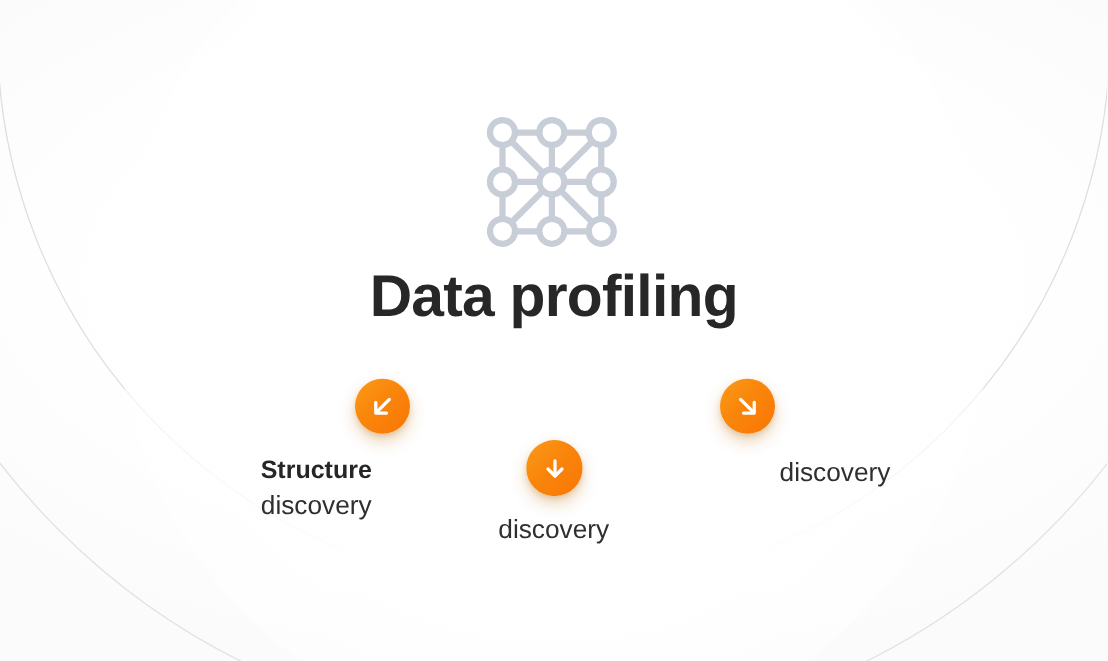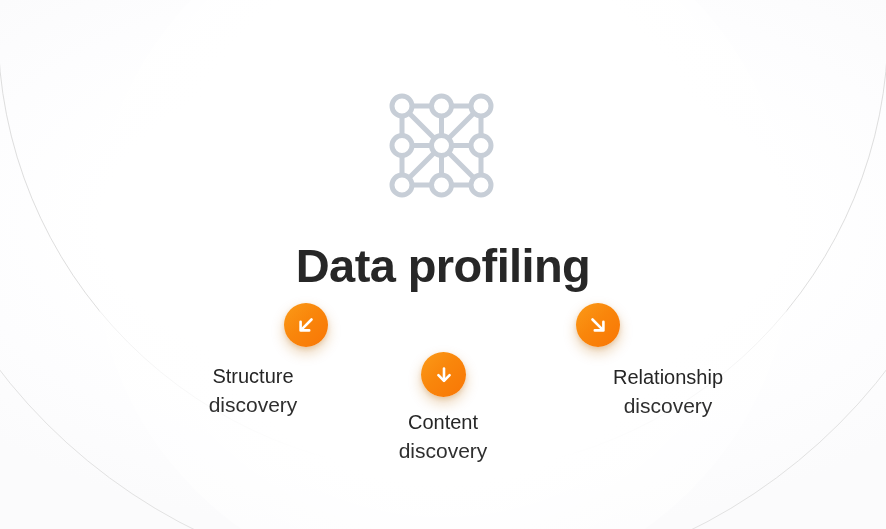--- a/index.html
+++ b/index.html
@@ -56,21 +56,20 @@
     left: 0;
     right: 0;
     top: 207px;
     font-size: 47px;
     font-weight: bold;
     letter-spacing: -0.6px;
     color: #272727;
     text-align: center;
     line-height: 60px;
     white-space: nowrap;
-    margin-top: 29px;
   }
 
   
   .badge {
     position: absolute;
     border-radius: 50%;
     background: linear-gradient(135deg, #fb9a18 0%, #f9860b 45%, #f97605 100%);
     box-shadow: 0 6px 13px rgba(190, 110, 10, 0.30), 0 2px 4px rgba(180, 100, 10, 0.18);
     display: flex;
     align-items: center;
@@ -85,21 +84,21 @@
 
   
   .item-label {
     position: absolute;
     text-align: center;
     white-space: nowrap;
   }
 
   .item-title {
     font-size: 20px;
-    font-weight: normal;
+    font-weight: bold;
     color: #262626;
     line-height: 27px;
   }
 
   .item-sub {
     font-size: 21px;
     font-weight: normal;
     color: #2f2f2f;
     line-height: 29px;
   }
@@ -184,22 +183,20 @@
       </g>
     </svg>
   </div>
 
   <div class="item-label label-structure">
     <div class="item-title">Structure</div>
     <div class="item-sub">discovery</div>
   </div>
 
   <div class="item-label label-content">
-    <div class="item-title">Content</div>
     <div class="item-sub">discovery</div>
   </div>
 
   <div class="item-label label-relationship">
-    <div class="item-title">Relationship</div>
     <div class="item-sub">discovery</div>
   </div>
 
 </div>
 
 </body></html>

